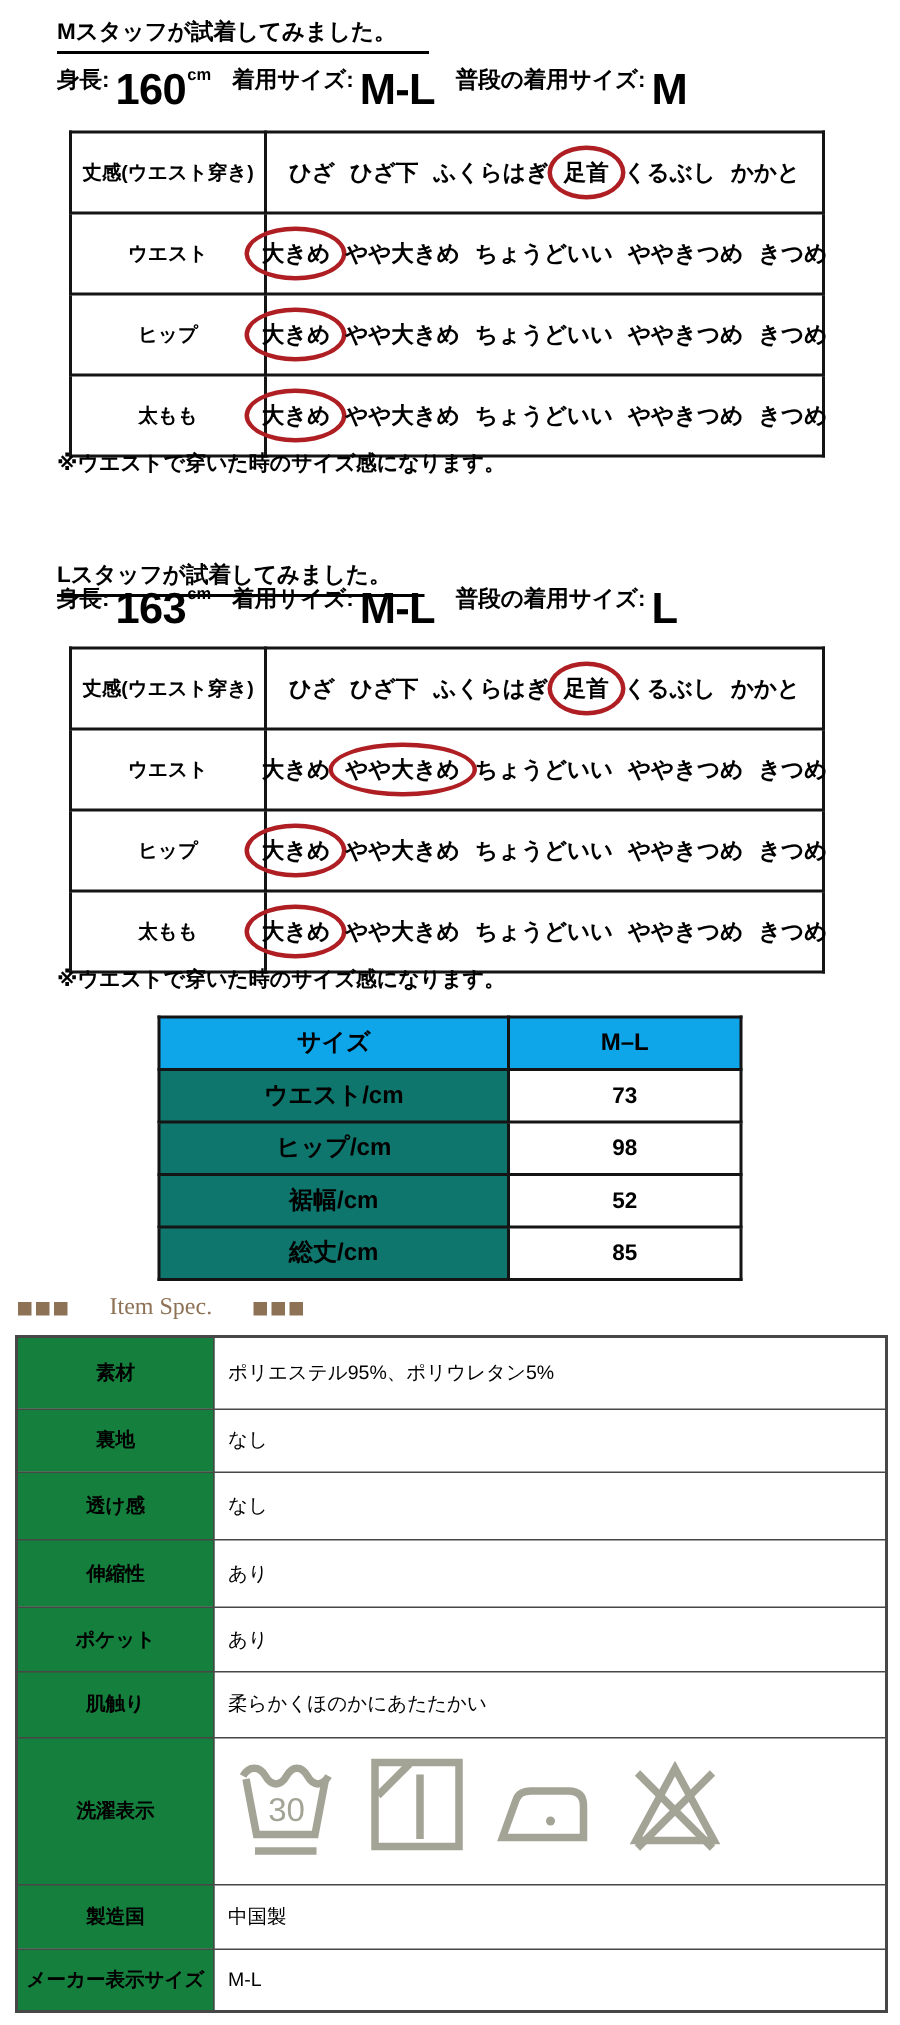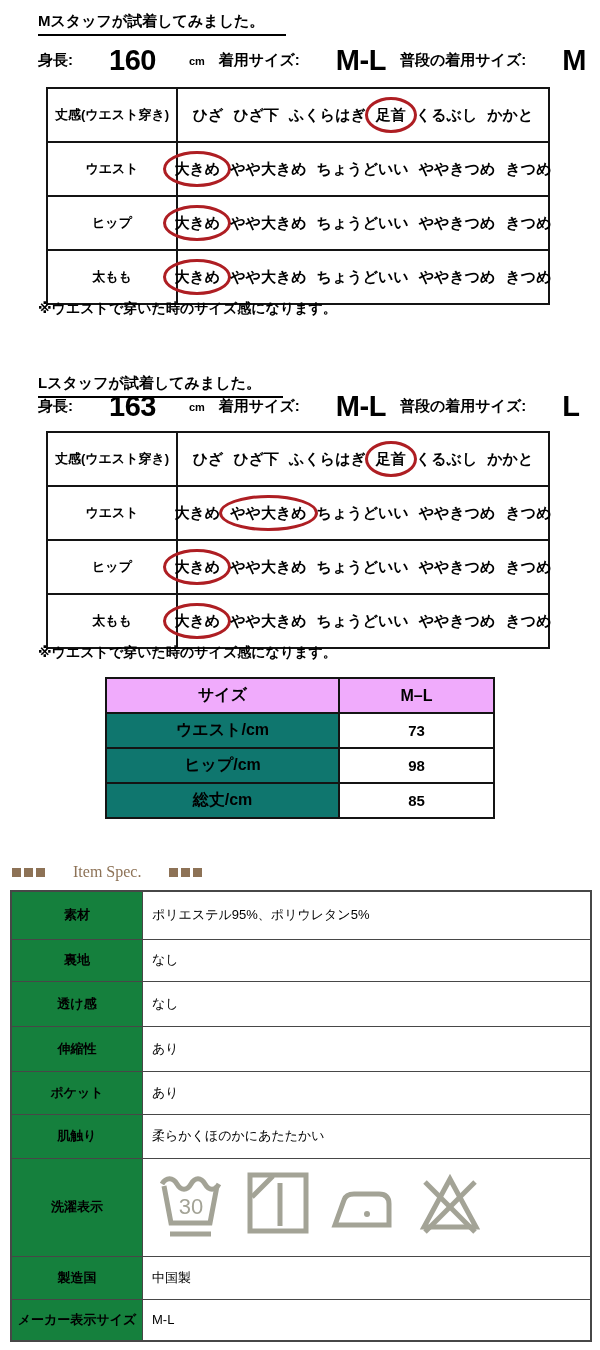--- a/index.html
+++ b/index.html
@@ -12,40 +12,40 @@
     position:absolute;left:38px;font-size:15px;font-weight:bold;
     border-bottom:2px solid #000;padding:0 22px 3px 0;white-space:nowrap;
   }
   .stats{
     position:absolute;left:38px;display:flex;align-items:baseline;
     font-weight:bold;white-space:nowrap;
   }
   .stats .lbl{font-size:15px;margin-right:4px;}
   .stats .big{font-size:29px;letter-spacing:-0.5px;}
   .stats .unit{font-size:11px;margin-left:1px;}
-  .stats .grp{margin-right:14px;display:flex;align-items:center;gap:32px;}
+  .stats .grp{margin-right:14px;display:flex;align-items:flex-start;}
 
   table{border-collapse:collapse;}
   .fit-table{position:absolute;left:46px;width:504px;table-layout:fixed;}
   .fit-table td{border:2px solid #141414;height:50px;text-align:center;font-weight:bold;vertical-align:middle;}
   .fit-table td.lcell{width:126px;font-size:13px;}
   .fit-table td.ocell{font-size:15px;}
   .opts{display:flex;justify-content:center;align-items:center;gap:10px;}
   .opt{position:relative;white-space:nowrap;}
   .opt.circled::after{
     content:"";position:absolute;left:-11px;right:-11px;top:-9px;bottom:-8px;
     border:3px solid #ae1e23;border-radius:50%;pointer-events:none;
   }
   .note{position:absolute;left:38px;font-size:14px;font-weight:bold;white-space:nowrap;}
 
   .size-table{position:absolute;left:105px;top:677px;}
   .size-table td{border:2px solid #141414;height:31px;text-align:center;font-weight:bold;vertical-align:middle;}
   .size-table td.l{width:229px;background:#0f766e;font-size:16px;}
   .size-table td.v{width:151px;font-size:15px;}
-  .size-table tr.hdr td{background:#f0abfc;}
+  .size-table tr.hdr td{background:#0ea5e9;}
   .size-table tr.hdr td.v{font-size:16px;}
 
   .spec-heading{position:absolute;left:12px;top:863px;display:flex;align-items:center;}
   .sqs{display:flex;gap:3px;}
   .sq{width:9px;height:9px;background:#8d7256;}
   .spec-title{
     font-family:"Liberation Serif","DejaVu Serif",serif;
     font-size:16px;color:#8d7256;margin:0 28px;
   }
 
@@ -214,20 +214,24 @@
     <td class="l">サイズ</td>
     <td class="v">M–L</td>
   </tr>
   <tr>
     <td class="l">ウエスト/cm</td>
     <td class="v">73</td>
   </tr>
   <tr>
     <td class="l">ヒップ/cm</td>
     <td class="v">98</td>
+  </tr>
+  <tr>
+    <td class="l">裾幅/cm</td>
+    <td class="v">52</td>
   </tr>
   <tr>
     <td class="l">総丈/cm</td>
     <td class="v">85</td>
   </tr>
 </tbody>
   </table>
 
 <div class="spec-heading">
   <span class="sqs">

